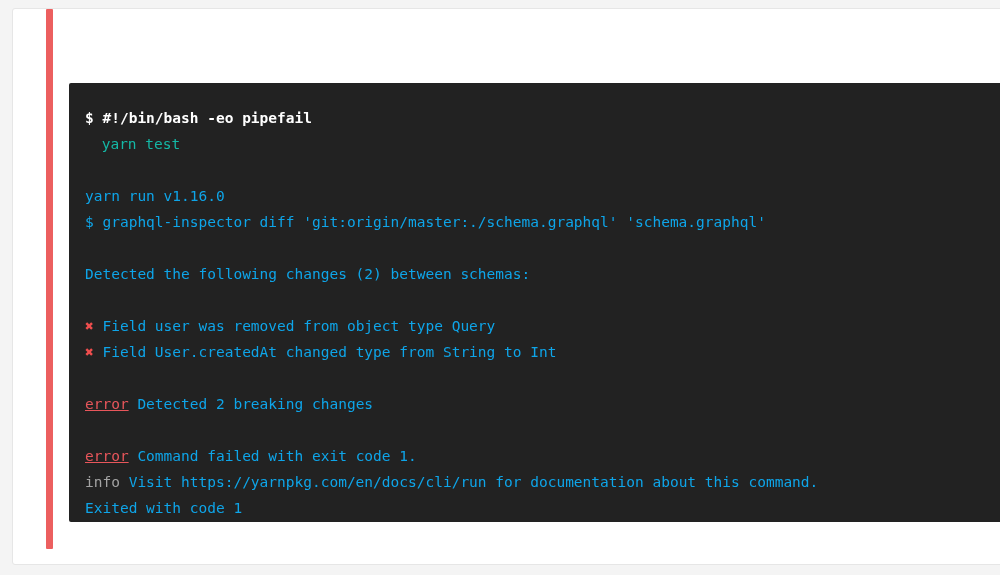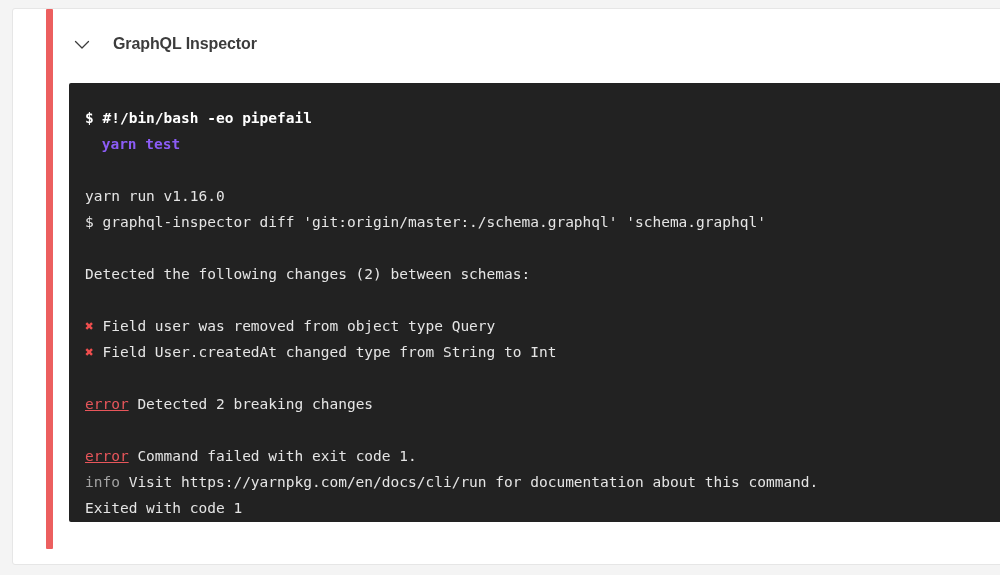--- a/index.html
+++ b/index.html
@@ -96,43 +96,35 @@
     font-size: 14.5px;
     line-height: 26px;
     color: #e8e8e8;
     white-space: pre;
   }
 
   .log .line { min-height: 26px; }
   .log .line.blank { height: 26px; }
 
   .log .cmd        { font-weight: bold; color: #ffffff; }
-  .log .cmd-indent { font-weight: bold; color: #8b5cf6; padding-left: 1.15em; display: inline-block; }
+  .log .cmd-indent { font-weight: normal; color: #14b8a6; padding-left: 1.15em; display: inline-block; }
   .log .err-mark   { color: #ef4e4e; font-weight: bold; }
   .log .lbl-error  { color: #e8565b; text-decoration: underline; }
   .log .lbl-info   { color: #a3a3a3; }
-  .log .txt        { color: #e5e5e5; }
+  .log .txt        { color: #0ea5e9; }
 </style>
 </head>
 <body>
 
 <div class="page">
 
   <div class="card">
 
     <div class="status-bar"></div>
 
-    <div class="job-header">
-      <span class="chevron-icon">
-        <svg width="26" height="26" viewBox="0 0 26 26" aria-hidden="true">
-          <path d="M6.5 10.5 L13 17 L19.5 10.5" fill="none" stroke="#3c3c3c" stroke-width="1.3" stroke-linecap="round" stroke-linejoin="round"></path>
-        </svg>
-      </span>
-      <span class="job-title">GraphQL Inspector</span>
-    </div>
 
     <div class="terminal">
       <div class="log" id="log-body"><div class="line"><span class="cmd">$ #!/bin/bash -eo pipefail</span></div><div class="line"><span class="cmd-indent">yarn test</span></div><div class="line blank">&nbsp;</div><div class="line"><span class="txt">yarn run v1.16.0</span></div><div class="line"><span class="txt">$ graphql-inspector diff 'git:origin/master:./schema.graphql' 'schema.graphql'</span></div><div class="line blank">&nbsp;</div><div class="line"><span class="txt">Detected the following changes (2) between schemas:</span></div><div class="line blank">&nbsp;</div><div class="line"><span class="err-mark">✖</span><span class="txt"> Field user was removed from object type Query</span></div><div class="line"><span class="err-mark">✖</span><span class="txt"> Field User.createdAt changed type from String to Int</span></div><div class="line blank">&nbsp;</div><div class="line"><span class="lbl-error">error</span><span class="txt"> Detected 2 breaking changes</span></div><div class="line blank">&nbsp;</div><div class="line"><span class="lbl-error">error</span><span class="txt"> Command failed with exit code 1.</span></div><div class="line"><span class="lbl-info">info</span><span class="txt"> Visit https://yarnpkg.com/en/docs/cli/run for documentation about this command.</span></div><div class="line"><span class="txt">Exited with code 1</span></div></div>
     </div>
 
   </div>
 
 </div>
 
 </body></html>

